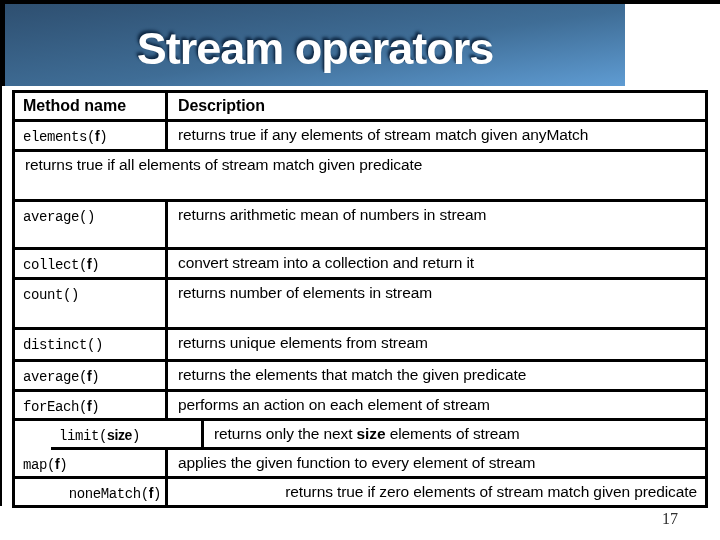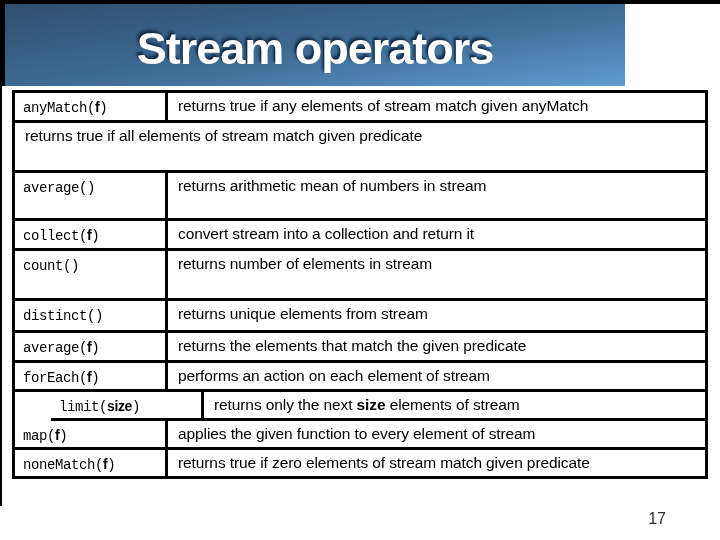--- a/index.html
+++ b/index.html
@@ -42,21 +42,21 @@
     padding-top:8px;
     text-shadow:-2px -3px 3px var(--title-shadow), -1px -1px 1px var(--title-shadow);
     white-space:nowrap;
   }
   .op-table{
     position:absolute;left:12px;top:90px;width:696px;
     border:3px solid var(--frame);
     background:#ffffff;
   }
   .tr{display:flex;border-bottom:3px solid var(--frame);}
-  #rows .tr:last-child{border-bottom:none;}
+  #rows .tr:last-child{border-bottom:none;text-align:right;}
   .td{box-sizing:border-box;}
   .col-method{
     width:153px;flex:0 0 153px;
     border-right:3px solid var(--frame);
     padding:5px 4px 3px 8px;
   }
   .col-desc{
     flex:1;
     padding:4px 8px 3px 10px;
     font-size:15.5px;
@@ -77,43 +77,47 @@
     color:#000;
     white-space:nowrap;
   }
   .param{
     font-family:"Liberation Sans",sans-serif;
     font-weight:700;
     font-size:14px;
   }
   .bold-word{font-weight:700;}
   .page-num{
-    position:absolute;top:510px;right:54px;
-    font-family:Liberation Sans, sans-serif;
+    position:absolute;top:510px;right:42px;
+    font-family:Liberation Serif, serif;
     font-size:16px;
     color:#2f2f2f;
   }
 </style>
 </head>
 <body>
 
 <div class="slide">
   <div class="top-bar"></div>
   <div class="left-strip"></div>
   <div class="left-line"></div>
 
   <div class="banner">
     <div class="title">Stream operators</div>
   </div>
 
   <div class="op-table">
+    <div class="tr thead">
+      <div class="td col-method th">Method name</div>
+      <div class="td col-desc th">Description</div>
+    </div>
     <div id="rows">
   <div class="tr" style="min-height: 30px;">
     <div class="td col-method">
-      <span class="code"><span>anyMatch(</span><span class="param">f</span><span>)</span></span>
+      <span class="code"><span>elements(</span><span class="param">f</span><span>)</span></span>
     </div>
     <div class="td col-desc">
       <span>returns true if any elements of stream match given anyMatch</span><span class="bold-word"></span><span></span>
     </div>
   </div>
 
   <div class="tr" style="min-height: 50px;">
     <div class="td col-desc">
       <span>returns true if all elements of stream match given predicate</span><span class="bold-word"></span><span></span>
     </div>

